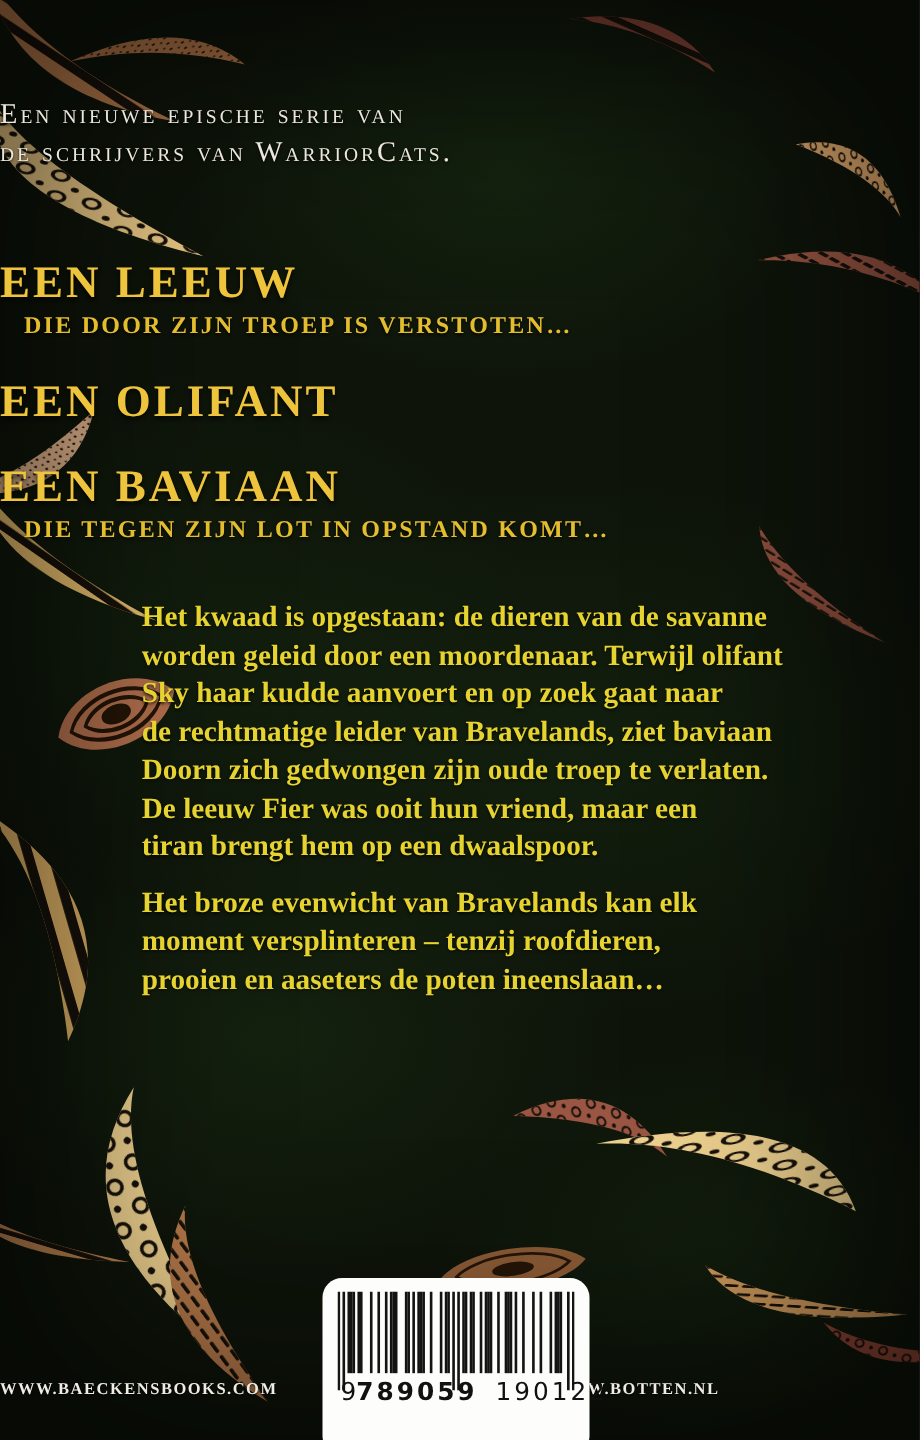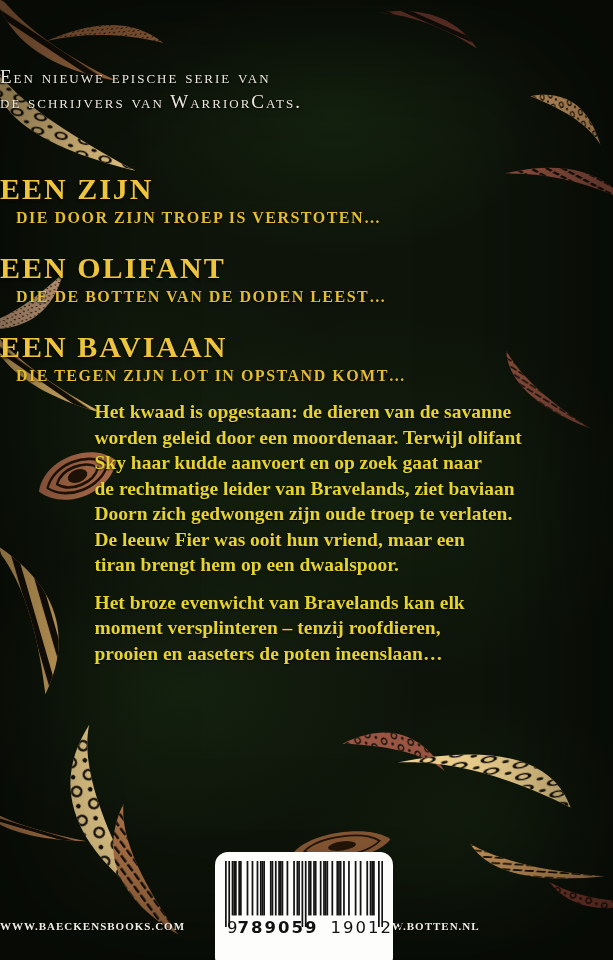--- a/index.html
+++ b/index.html
@@ -182,26 +182,25 @@
     <path d="M1,22 C20,2 80,2 99,22 C80,42 20,42 1,22 Z" fill="#8a5a35"></path>
     <path d="M12,22 C28,8 72,8 88,22 C72,36 28,36 12,22 Z" fill="none" stroke="#241507" stroke-width="2"></path>
     <ellipse cx="50" cy="22" rx="14" ry="5" fill="#241507"></ellipse>
   </svg>
 
   <div class="txt tagline">Een nieuwe epische serie van
 de schrijvers van WarriorCats.</div>
 
   <div class="txt hooks">
     <div class="hook">
-      <div class="hook-title">EEN ZIJN</div>
+      <div class="hook-title">EEN LEEUW</div>
       <div class="hook-sub">DIE DOOR ZIJN TROEP IS VERSTOTEN…</div>
     </div>
     <div class="hook">
       <div class="hook-title">EEN OLIFANT</div>
-      <div class="hook-sub">DIE DE BOTTEN VAN DE DODEN LEEST…</div>
     </div>
     <div class="hook">
       <div class="hook-title">EEN BAVIAAN</div>
       <div class="hook-sub">DIE TEGEN ZIJN LOT IN OPSTAND KOMT…</div>
     </div>
   </div>
 
   <div class="txt synopsis">
     <p>Het kwaad is opgestaan: de dieren van de savanne
 worden geleid door een moordenaar. Terwijl olifant

